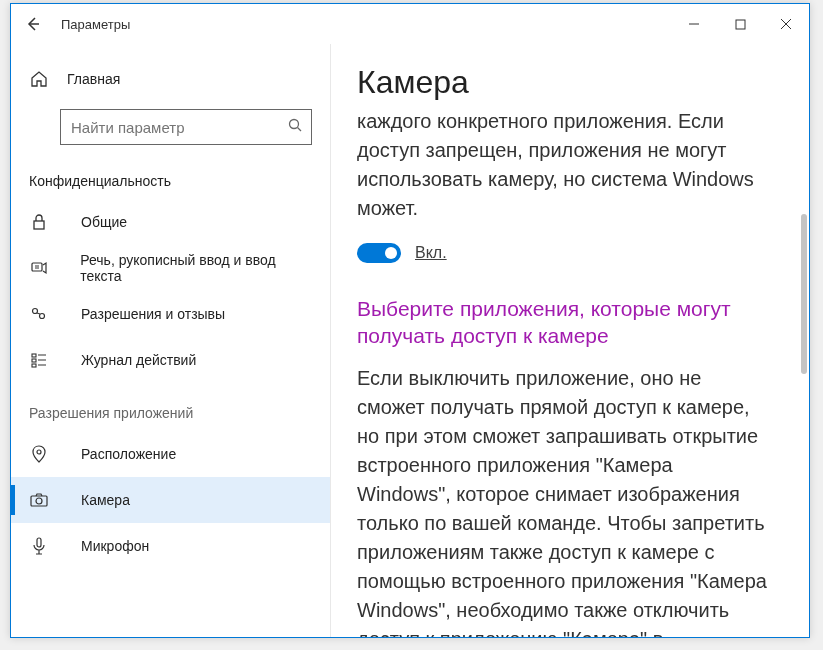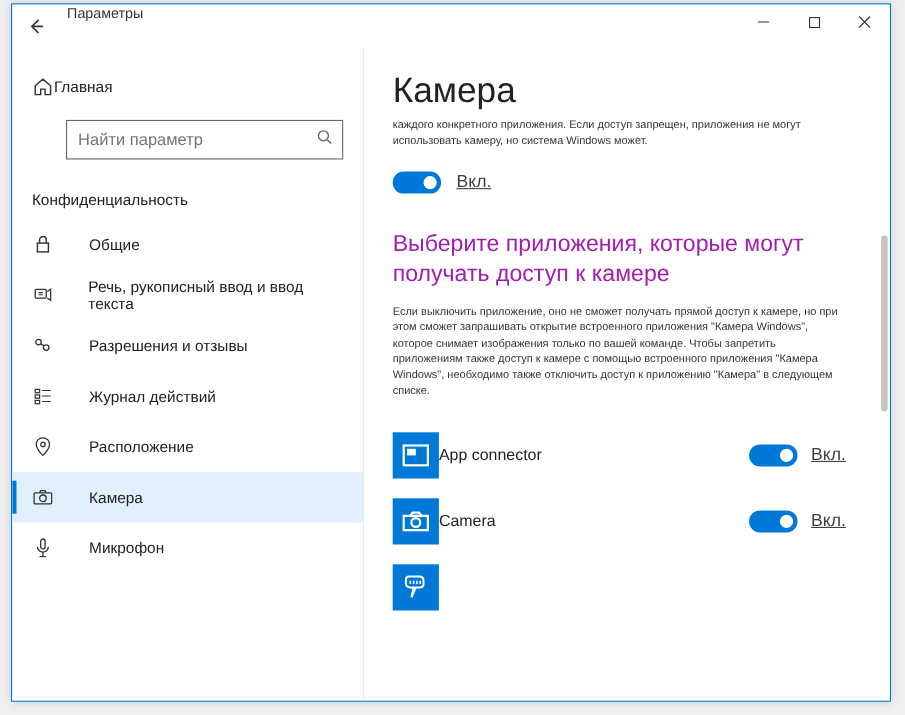--- a/index.html
+++ b/index.html
@@ -2,47 +2,47 @@
 <html><head>
 <meta charset="utf-8">
 <style>
   * { margin: 0; padding: 0; box-sizing: border-box; font-family: "Segoe UI", Arial, sans-serif; }
   body { background: #f0f0f0; width: 823px; height: 650px; overflow: hidden; }
   .window {
     position: absolute; left: 10px; top: 3px; width: 800px; height: 635px;
     background: #fff; border: 1px solid #0078d7; box-shadow: 0 0 8px rgba(0,0,0,0.15);
     display: flex; flex-direction: column; overflow: hidden;
   }
-  .titlebar { height: 40px; display: flex; border-bottom: none; }
+  .titlebar { height: 40px; display: flex; align-items: center; border-bottom: none; }
   .tb-back { width: 44px; height: 40px; display:flex; align-items:center; justify-content:center; color:#333; }
   .tb-title { font-size: 13px; color: #333; padding-left: 6px; }
   .tb-spacer { flex:1; }
   .tb-btn { width: 46px; height: 32px; display:flex; align-items:center; justify-content:center; color:#333; }
   .tb-btn svg, .tb-back svg { display:block; }
   .body { flex:1; display:flex; overflow:hidden; }
   .sidebar { width: 320px; display:flex; flex-direction:column; padding: 15px 0 0 0; border-right: 1px solid #e8e8e8; }
-  .home-row { display:flex; align-items:center; height: 40px; padding: 0 18px; font-size:14px; color:#222; }
+  .home-row { display:flex; align-items:center; height: 40px; padding: 0 18px; font-size:14px; color:#222; gap: 18px; }
   .search-wrap { padding: 10px 18px 14px 18px; }
   .search {
     width: 100%; height: 36px; border: 1px solid #666; padding: 0 34px 0 10px;
     font-size: 15px; color: #555; background:#fff; position:relative;
   }
   .search-box { position:relative;padding-left:31px; }
   .search-icon { position:absolute; right: 10px; top: 50%; transform: translateY(-50%); color:#666; }
   .section-hd { font-size:14px; font-weight:400; color:#222; padding: 14px 18px 10px 18px; }
   .nav-group-label { font-size:14px; color:#666; padding: 22px 18px 10px 18px; }
   .nav-item { display:flex; align-items:center; height:46px; padding: 0 18px; gap: 32px; font-size:14px; color:#222; position:relative; }
   .nav-item.active { background:#e1eefb; }
   .nav-item.active::before { content:""; position:absolute; left:0; top:8px; bottom:8px; width:4px; background:#0078d7; }
   .nav-icon { width:20px; display:flex; justify-content:center; color:#333; }
   .sidebar-scroll { flex:1; overflow-y:hidden; }
   .content { flex:1; position:relative; overflow:hidden; }
   .content-inner { padding: 20px 40px 20px 26px; }
   .page-title { font-size: 32px; font-weight: 400; color: #222; margin-bottom: 6px; }
-  .para { font-size: 10px; line-height: 1.45; color:#333; margin-bottom: 20px; max-width: 420px; }
+  .para { font-size: 20px; line-height: 1.45; color:#333; margin-bottom: 20px; max-width: 420px; }
   .sub-title { font-size: 21px; font-weight: 400; color:#a21caf; line-height:1.3; margin: 32px 0 14px 0; max-width: 400px; }
   .toggle-row { display:flex; align-items:center; gap: 14px; margin-bottom: 10px; }
   .toggle {
     width: 44px; height: 20px; border-radius: 10px; position:relative; display:inline-block;
   }
   .toggle.on { background:#0078d7; }
   .knob { position:absolute; width:12px; height:12px; border-radius:50%; top:50%; transform:translateY(-50%); }
   .toggle.on .knob { background:#fff; right:4px; }
   .toggle-label { font-size:16px; color:#404040;text-decoration:underline; }
   .app-list { margin-top: 18px; }
@@ -149,20 +149,21 @@
             <svg width="18" height="18" viewBox="0 0 18 18">
                 <rect x="2" y="3" width="4" height="3" stroke="#333" stroke-width="1.1" fill="none"></rect>
                 <rect x="2" y="8" width="4" height="3" stroke="#333" stroke-width="1.1" fill="none"></rect>
                 <rect x="2" y="13" width="4" height="3" stroke="#333" stroke-width="1.1" fill="none"></rect>
                 <path d="M8 4h8M8 9h8M8 14h8" stroke="#333" stroke-width="1.1"></path>
               </svg>
           </span>
           <span>Журнал действий</span>
         </div>
 
+        <div class="nav-group-label">Разрешения приложений</div>
 
         <div class="nav-item">
           <span class="nav-icon">
             <svg width="16" height="18" viewBox="0 0 16 18">
                 <path d="M8 1 C4 1 2 4 2 7 C2 11 8 17 8 17 C8 17 14 11 14 7 C14 4 12 1 8 1 Z" stroke="#333" stroke-width="1.2" fill="none"></path>
                 <circle cx="8" cy="7" r="2" stroke="#333" stroke-width="1.2" fill="none"></circle>
               </svg>
           </span>
           <span>Расположение</span>
         </div>

